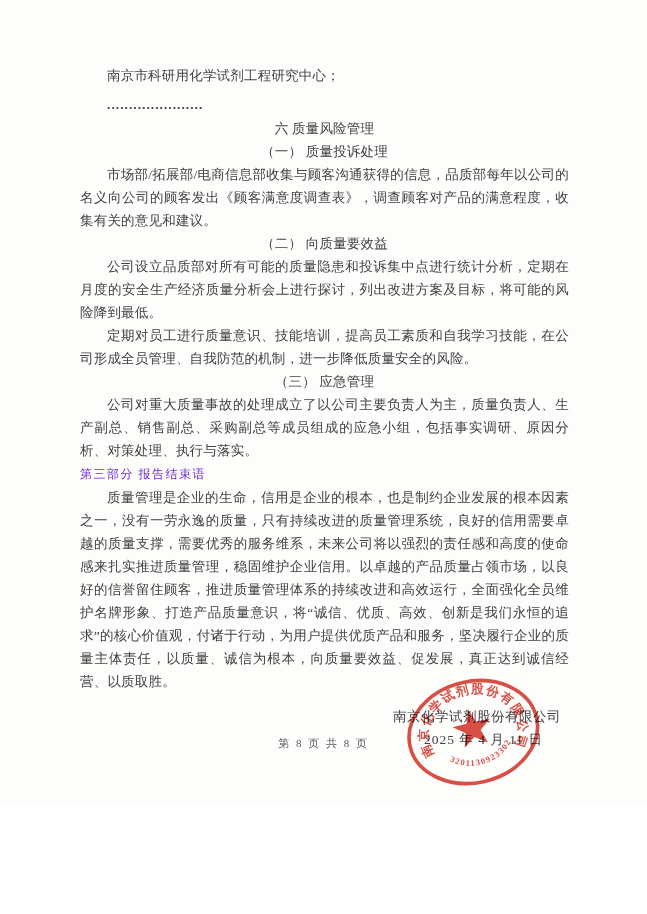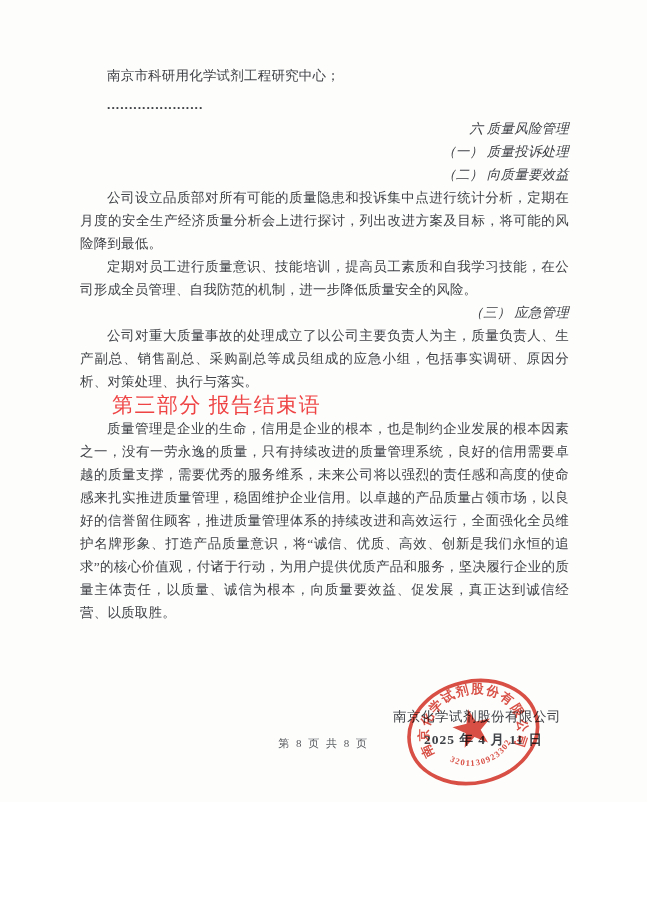--- a/index.html
+++ b/index.html
@@ -26,39 +26,38 @@
     letter-spacing: 0.2px;
   }
   .block.indent { text-indent: 2em; }
   .block.dots {
     font-weight: bold;
     letter-spacing: 1px;
     margin-top: 6px;
     margin-bottom: 1px;
     text-align: left;
   }
-  .block.heading { text-align: right; font-style: italic; }
+  .block.heading { text-align: center; }
   .block.heading-large {
-    font-size: 21px;
+    font-size: 12px;
     line-height: 24px;
     letter-spacing: 1.5px;
     text-align: left;
-    color: #ef4444;
-    margin-left: 32px;
+    color: #6d28d9;
   }
   .signature {
     position: absolute;
     top: 705px;
     right: 86px;
     text-align: right;
     font-size: 13.5px;
     line-height: 23px;
     letter-spacing: 0.5px;
   }
-  .signature .date-line { padding-right: 18px; letter-spacing: 1px; font-weight: bold; }
+  .signature .date-line { padding-right: 18px; letter-spacing: 1px; }
   .stamp {
     position: absolute;
     left: 398px;
     top: 674px;
     width: 152px;
     height: 122px;
     transform: rotate(-13deg);
     mix-blend-mode: multiply;
     opacity: 0.88;
   }
@@ -80,20 +79,21 @@
 </head>
 <body>
 
 <div class="page">
 
   <div class="content">
       <div class="block body indent">南京市科研用化学试剂工程研究中心；</div>
       <div class="block dots indent">......................</div>
       <div class="block heading">六 质量风险管理</div>
       <div class="block heading">（一） 质量投诉处理</div>
+      <div class="block body indent">市场部/拓展部/电商信息部收集与顾客沟通获得的信息，品质部每年以公司的名义向公司的顾客发出《顾客满意度调查表》，调查顾客对产品的满意程度，收集有关的意见和建议。</div>
       <div class="block heading">（二） 向质量要效益</div>
       <div class="block body indent">公司设立品质部对所有可能的质量隐患和投诉集中点进行统计分析，定期在月度的安全生产经济质量分析会上进行探讨，列出改进方案及目标，将可能的风险降到最低。</div>
       <div class="block body indent">定期对员工进行质量意识、技能培训，提高员工素质和自我学习技能，在公司形成全员管理、自我防范的机制，进一步降低质量安全的风险。</div>
       <div class="block heading">（三） 应急管理</div>
       <div class="block body indent">公司对重大质量事故的处理成立了以公司主要负责人为主，质量负责人、生产副总、销售副总、采购副总等成员组成的应急小组，包括事实调研、原因分析、对策处理、执行与落实。</div>
       <div class="block heading-large">第三部分 报告结束语</div>
       <div class="block body indent">质量管理是企业的生命，信用是企业的根本，也是制约企业发展的根本因素之一，没有一劳永逸的质量，只有持续改进的质量管理系统，良好的信用需要卓越的质量支撑，需要优秀的服务维系，未来公司将以强烈的责任感和高度的使命感来扎实推进质量管理，稳固维护企业信用。以卓越的产品质量占领市场，以良好的信誉留住顾客，推进质量管理体系的持续改进和高效运行，全面强化全员维护名牌形象、打造产品质量意识，将“诚信、优质、高效、创新是我们永恒的追求”的核心价值观，付诸于行动，为用户提供优质产品和服务，坚决履行企业的质量主体责任，以质量、诚信为根本，向质量要效益、促发展，真正达到诚信经营、以质取胜。</div>
     </div>
 
   <div class="signature">

